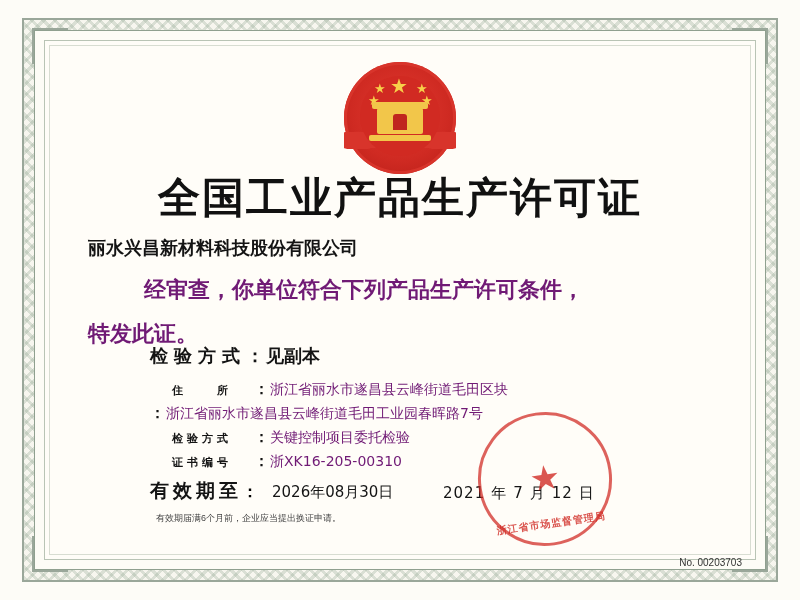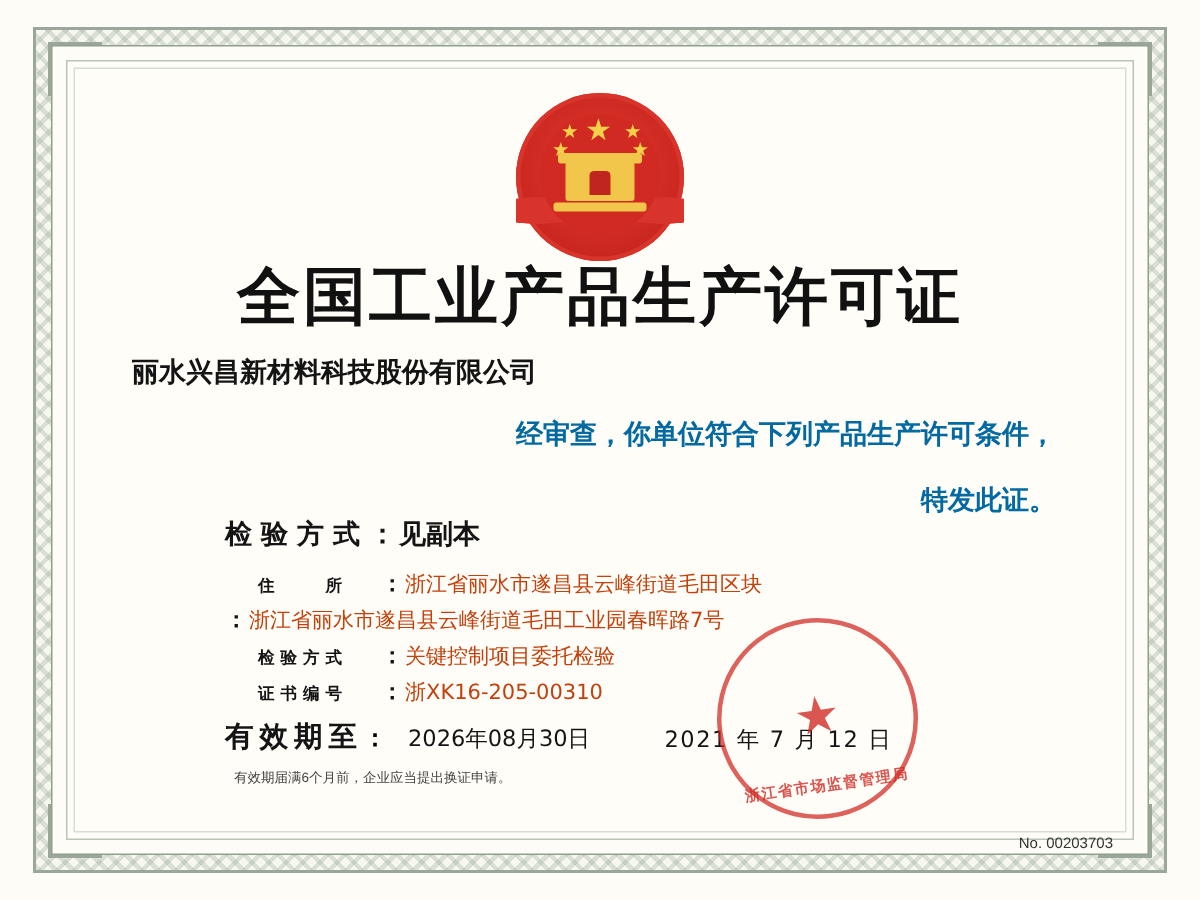--- a/index.html
+++ b/index.html
@@ -191,26 +191,25 @@
     font-size: 18px;
     font-weight: bold;
     color: #141414;
     font-family: "DejaVu Sans", sans-serif;
   }
   .statement {
     position: absolute;
     left: 88px;
     right: 96px;
     top: 268px;
-    font-size: 18px;
+    font-size: 22px;
     font-weight: bold;
     line-height: 44px;
-    color: #0369a1;
-    font-family: "DejaVu Sans", sans-serif;
-    text-align: right;
+    color: #701a75;
+    font-family: "DejaVu Sans", sans-serif;
   }
   .statement .indent { padding-left: 56px; display: block; }
 
   .product-row {
     position: absolute;
     left: 150px;
     top: 344px;
     font-size: 18px;
     font-weight: bold;
     color: #141414;
@@ -241,21 +240,21 @@
     text-align: center;
   }
   .field .colon {
     font-size: 15px;
     font-weight: bold;
     color: #141414;
     margin: 0 1px 0 0;
   }
   .field .val {
     font-size: 14px;
-    color: #c2410c;
+    color: #701a75;
     white-space: nowrap;
   }
 
   .validity {
     position: absolute;
     left: 150px;
     top: 478px;
     display: flex;
     align-items: baseline;
     font-family: "DejaVu Sans", sans-serif;

